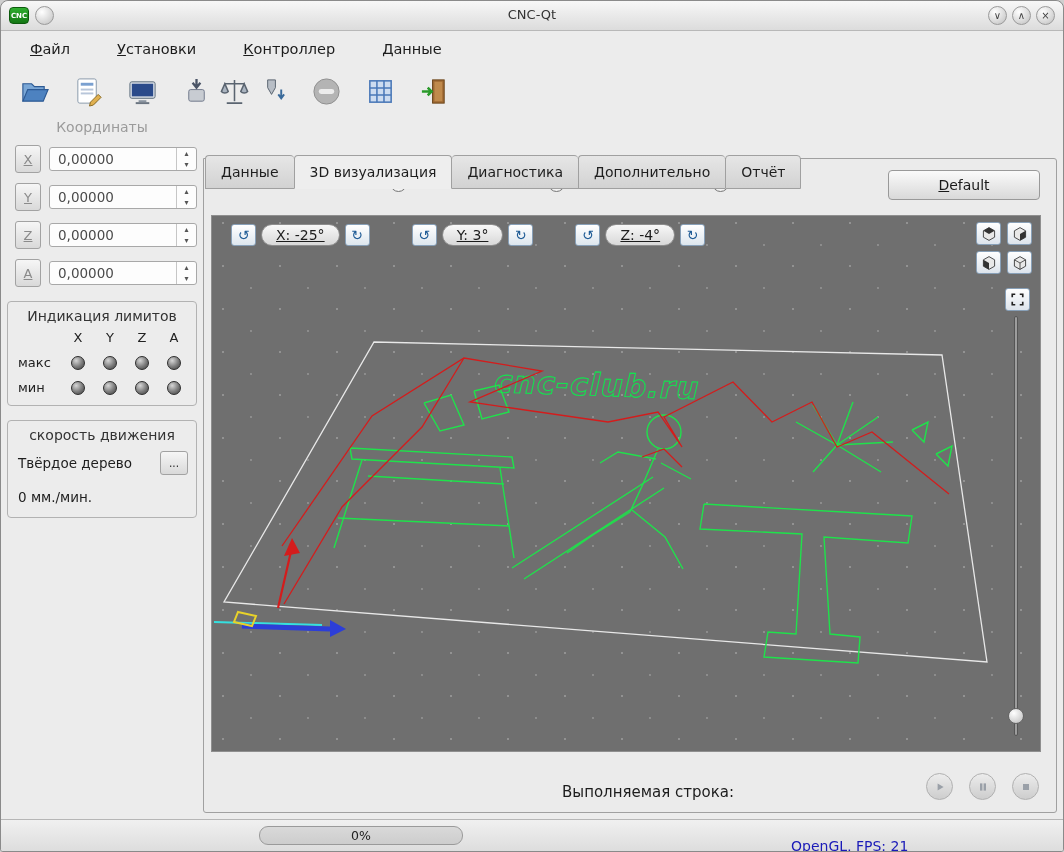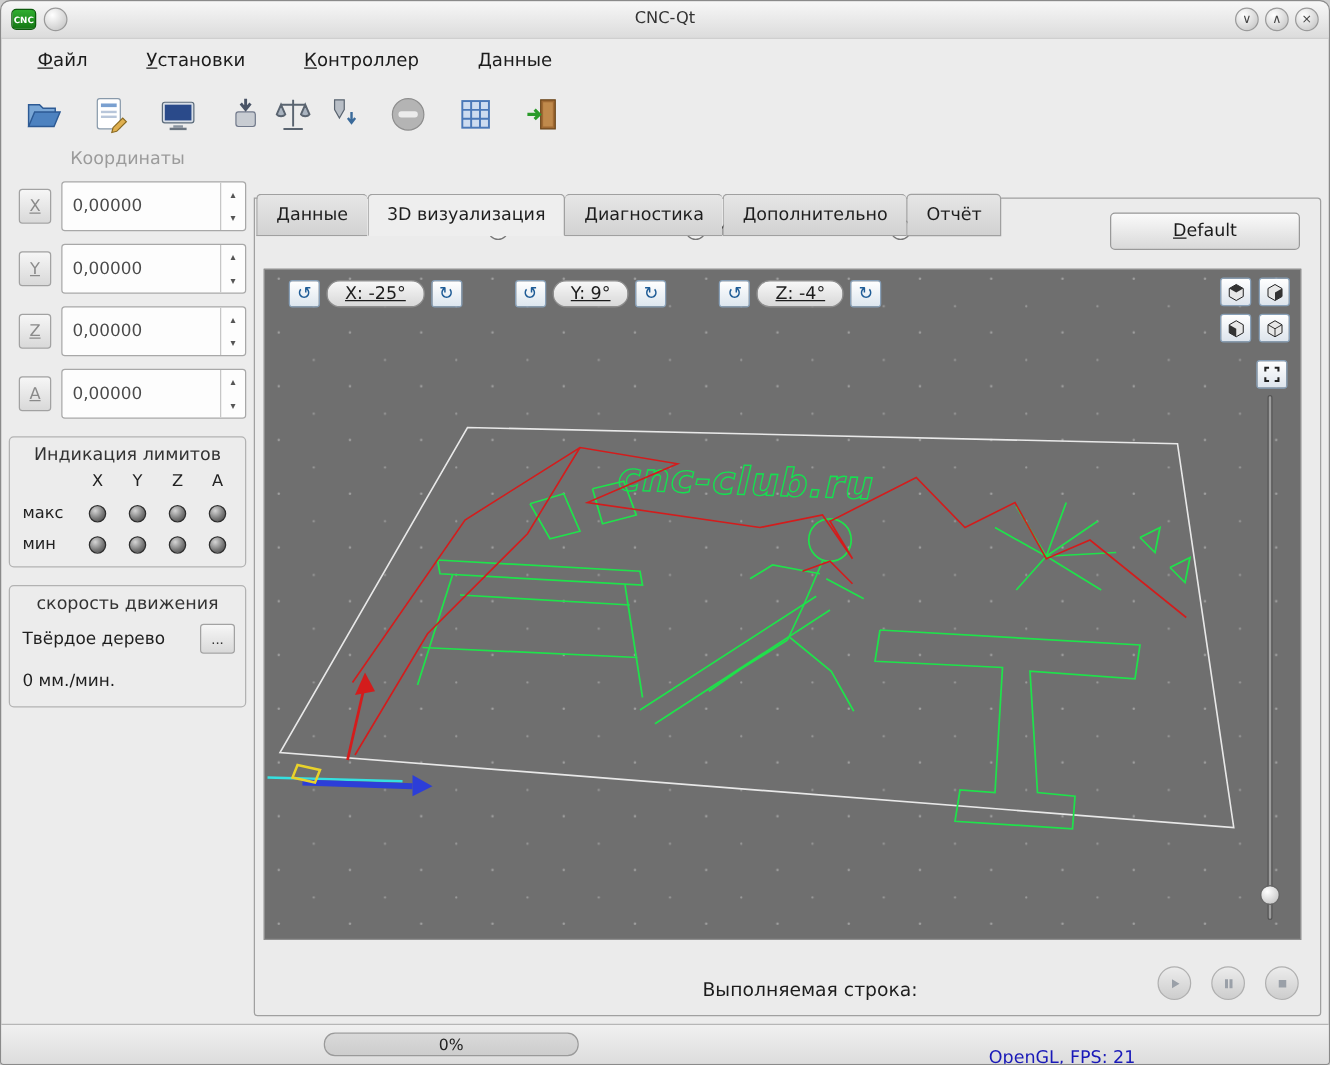--- a/index.html
+++ b/index.html
@@ -26,21 +26,21 @@
   .tool-btn { width:38px; height:38px; display:flex; align-items:center; justify-content:center; border-radius:4px; }
   .tool-btn svg { width:31px; height:31px; }
   .tool-sep { width:16px; }
 
   
   .sidebar { position:absolute; left:6px; top:118px; width:190px; }
   .group-title { text-align:center; font-size:14px; color:#333; }
   .coords-title { color:#9b9b9b; margin-bottom:10px; }
   .axis-row { display:flex; align-items:center; gap:8px; margin-bottom:10px; padding-left:8px; }
   .axis-btn { width:26px; height:28px; background:linear-gradient(#f6f6f6,#d9d9d9); border:1px solid #a2a2a2; border-radius:3px; font-size:13px; color:#8a8a8a; text-decoration:underline; display:flex; align-items:center; justify-content:center; }
-  .spinbox { flex:1; height:40px; background:#fdfdfd; border:1px solid #a8a8a8; border-radius:3px; display:flex; align-items:stretch; overflow:hidden; }
+  .spinbox { flex:1; height:24px; background:#fdfdfd; border:1px solid #a8a8a8; border-radius:3px; display:flex; align-items:stretch; overflow:hidden; }
   .spin-value { flex:1; border:none; outline:none; background:transparent; font-size:13.5px; color:#4a4a4a; padding-left:8px; font-family:"DejaVu Sans","Liberation Sans",sans-serif; min-width:0; }
   .spin-arrows { width:20px; display:flex; flex-direction:column; border-left:1px solid #c6c6c6; }
   .spin-arrows span { flex:1; display:flex; align-items:center; justify-content:center; font-size:8px; color:#555; }
 
   .groupbox { border:1px solid #b2b2b2; border-radius:4px; margin-top:14px; padding:6px 6px 10px 6px; position:relative; }
   .groupbox .group-title { margin-bottom:6px; }
   .limits-grid { display:grid; grid-template-columns:48px repeat(4,1fr); row-gap:10px; align-items:center; justify-items:center; }
   .limits-grid .hdr { font-size:13px; color:#222; }
   .limits-grid .rowlbl { font-size:13px; color:#222; justify-self:start; padding-left:4px; }
   .led { width:14px; height:14px; border-radius:50%; background:radial-gradient(circle at 35% 30%, #d6d6d6, #7a7a7a 55%, #3e3e3e); border:1px solid #2d2d2d; }
@@ -297,21 +297,21 @@
       </div>
 
       <div class="viewport">
 
         <div class="rot-controls">
           <span class="rot-btn">↺</span>
           <span class="rot-pill">X: -25°</span>
           <span class="rot-btn">↻</span>
           <span class="rot-gap"></span>
           <span class="rot-btn">↺</span>
-          <span class="rot-pill">Y: 9°</span>
+          <span class="rot-pill">Y: 3°</span>
           <span class="rot-btn">↻</span>
           <span class="rot-gap"></span>
           <span class="rot-btn">↺</span>
           <span class="rot-pill">Z: -4°</span>
           <span class="rot-btn">↻</span>
         </div>
 
         <div class="view-cubes">
           <span class="cube-btn">
             <svg width="16" height="16" viewBox="0 0 20 20">

